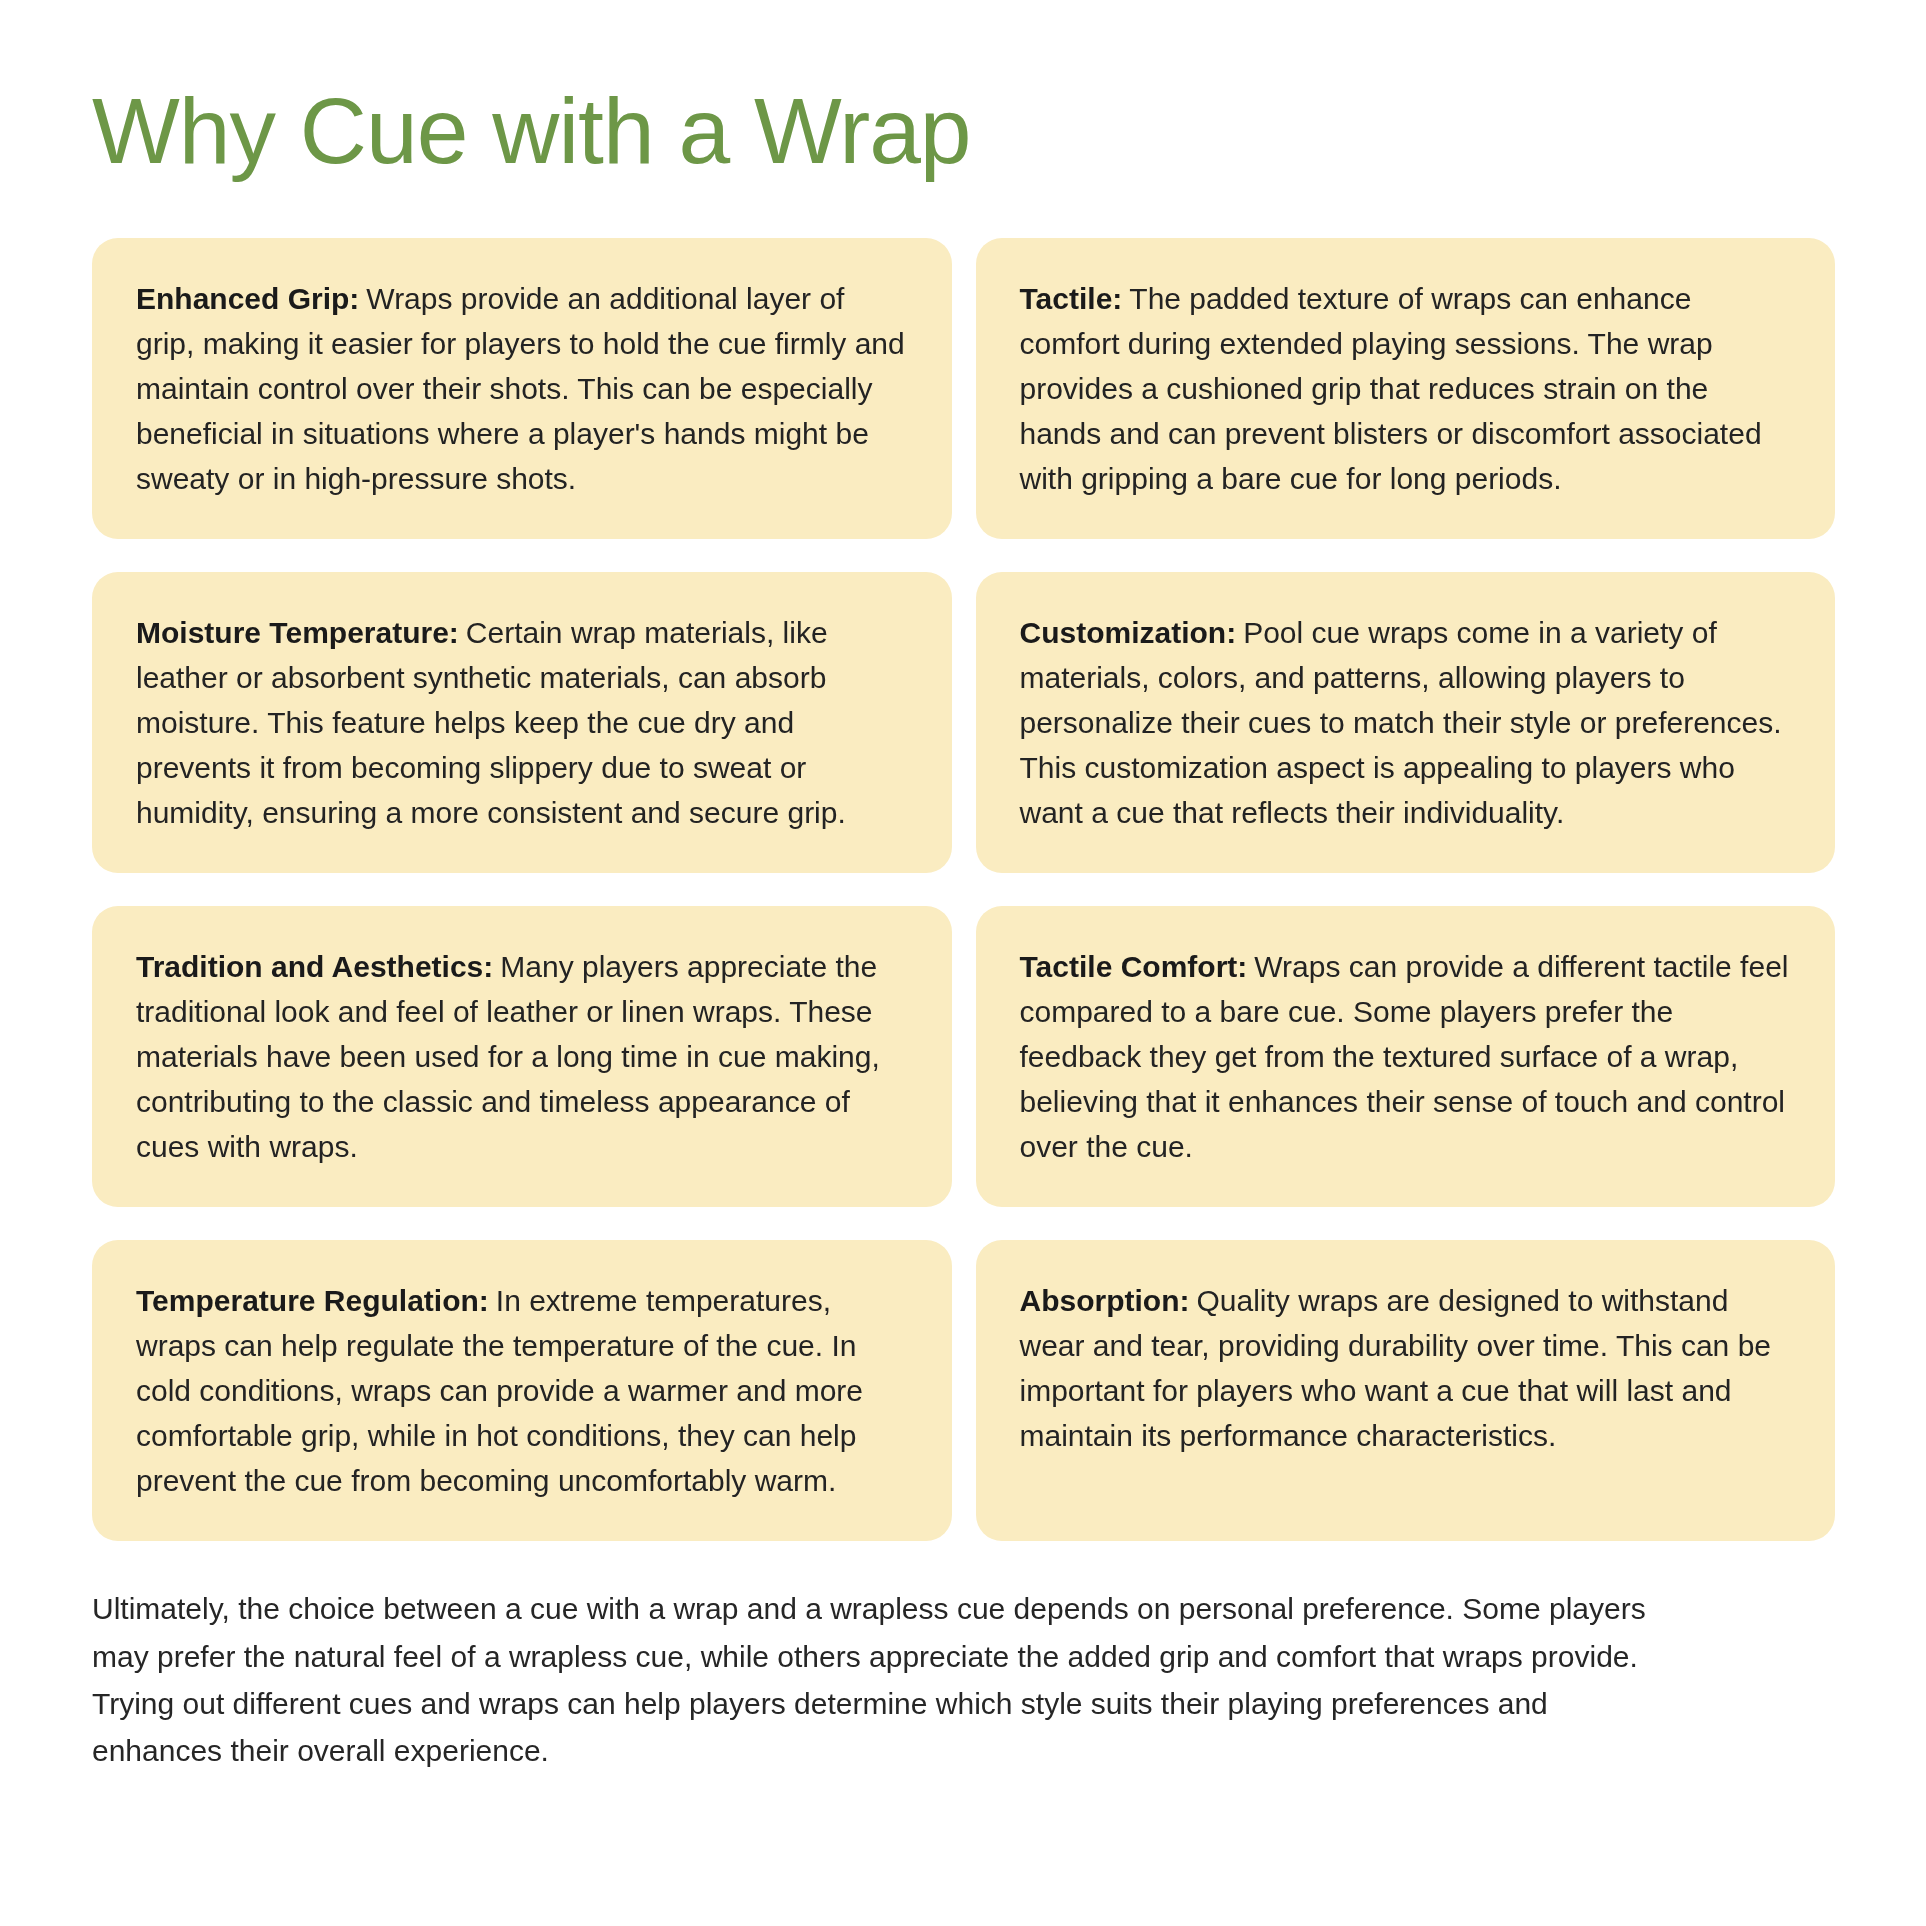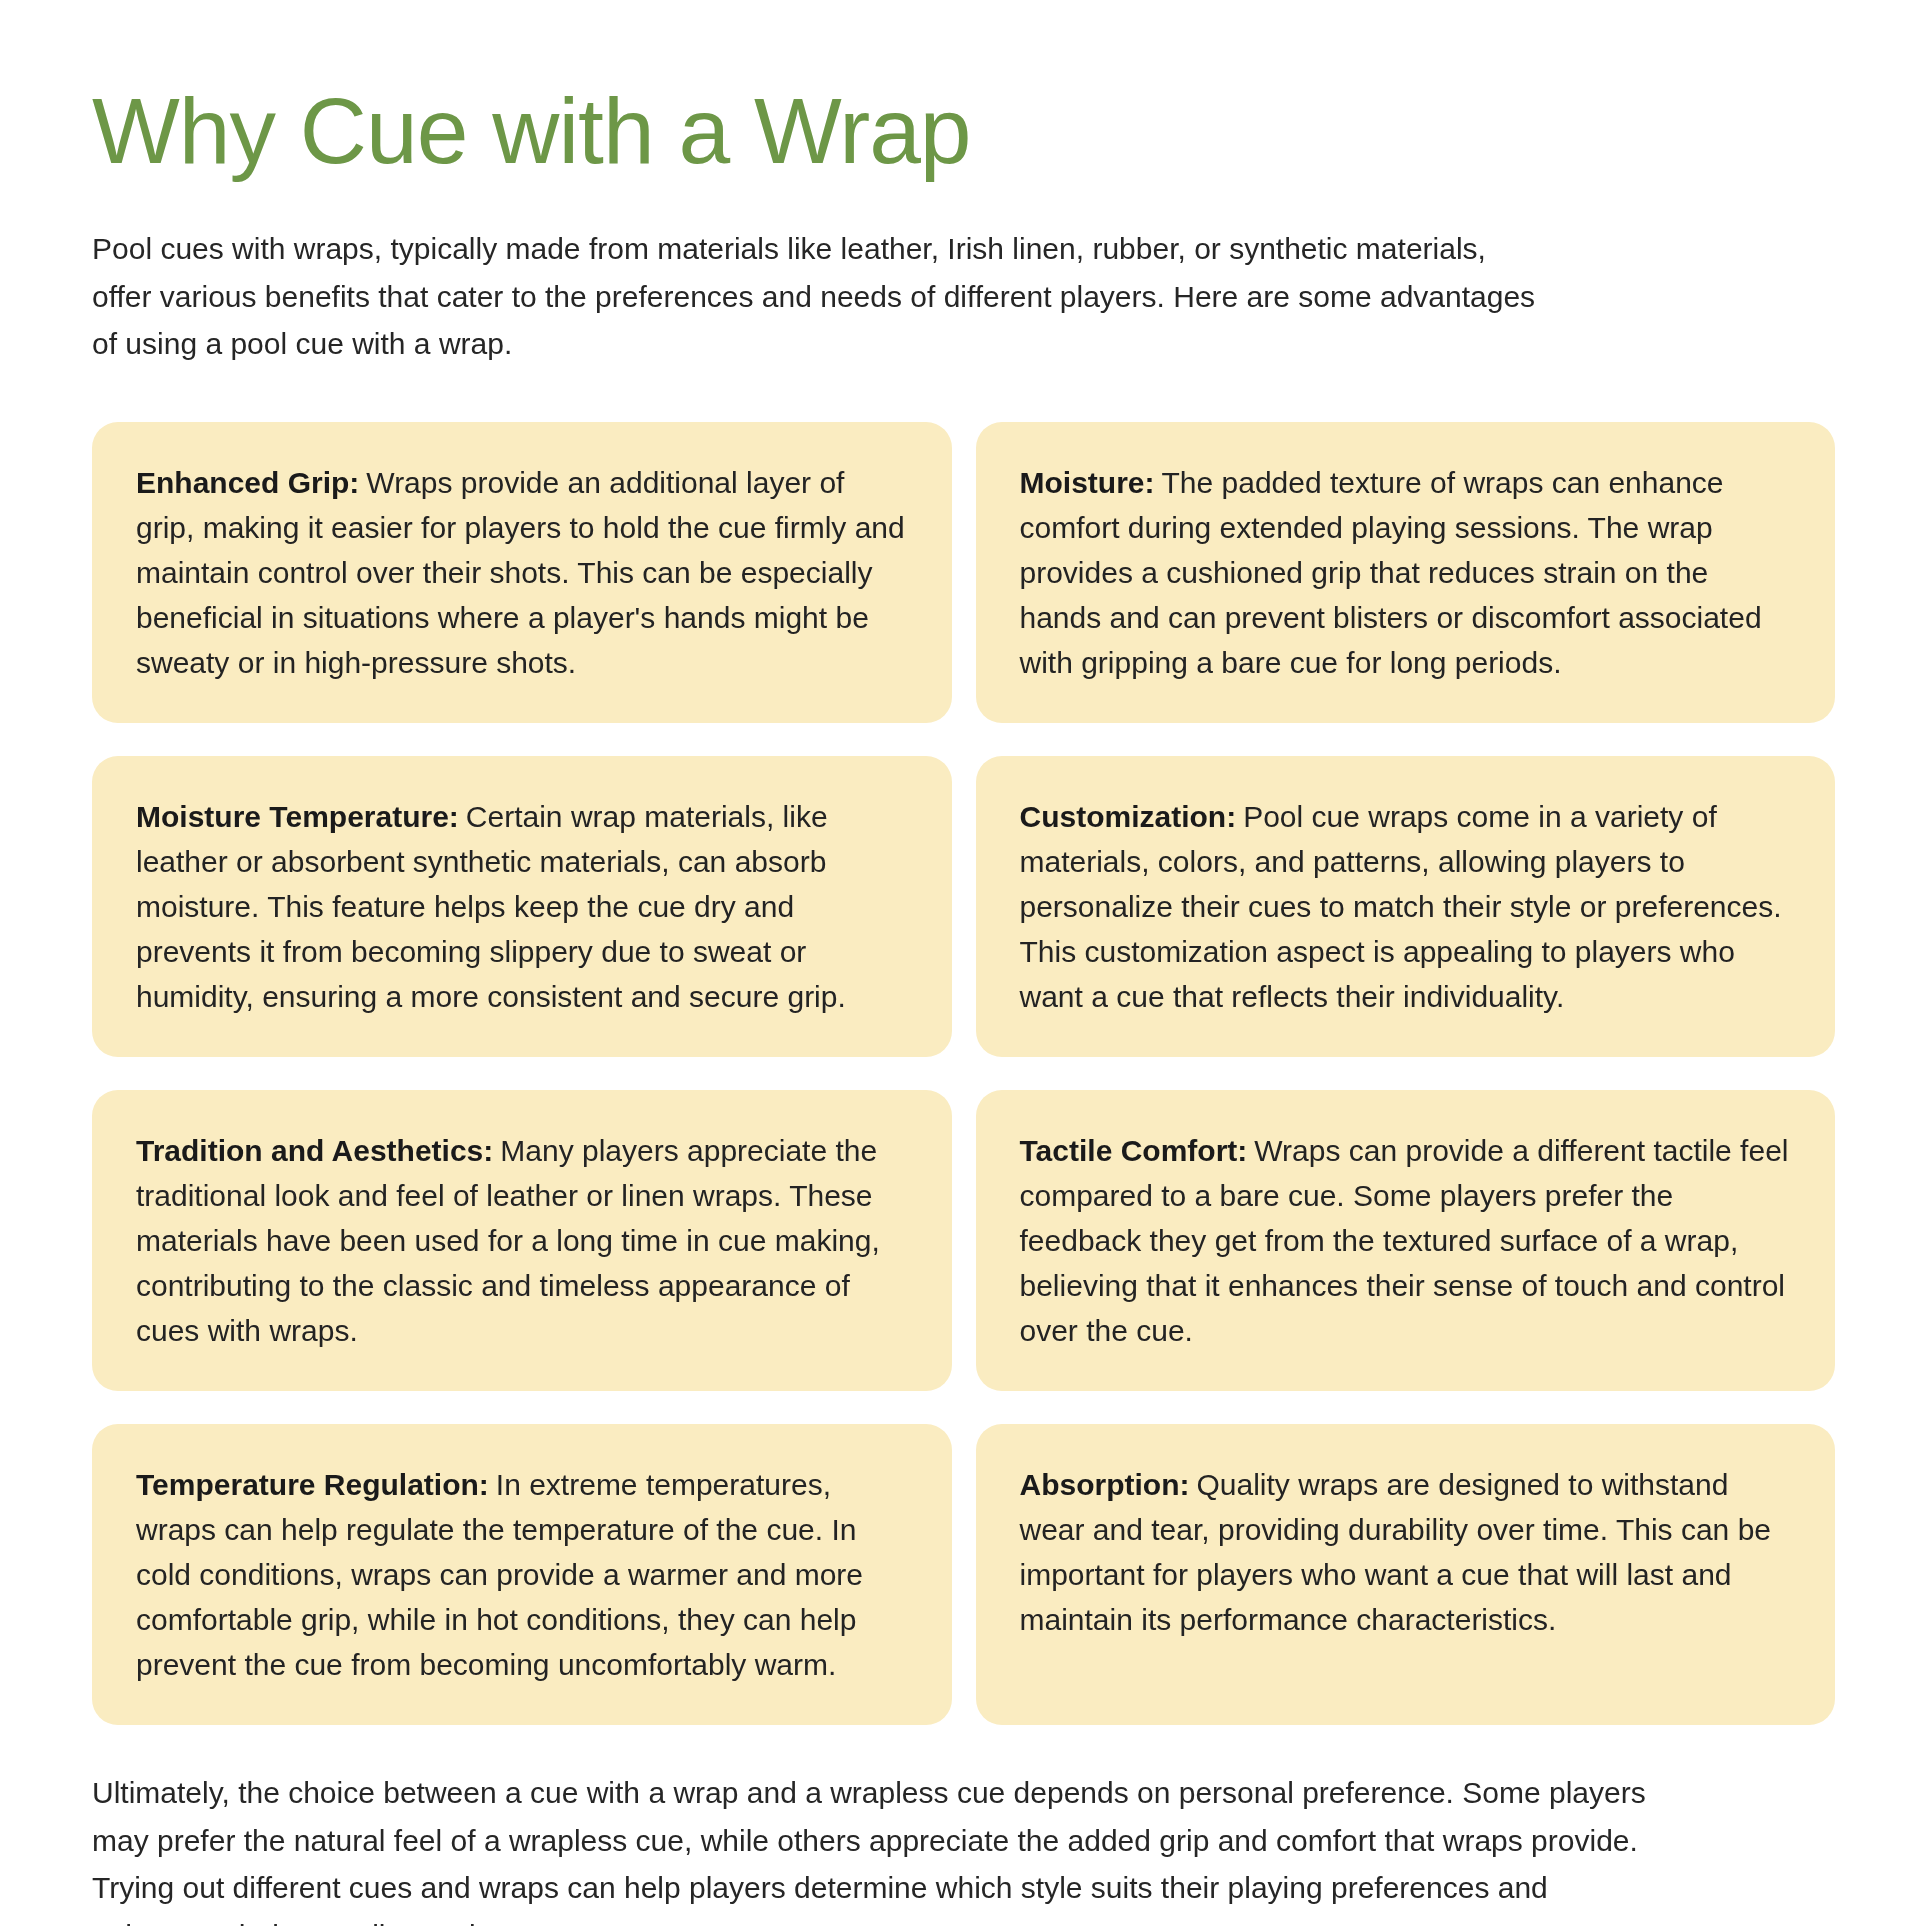--- a/index.html
+++ b/index.html
@@ -65,30 +65,29 @@
     color: #262626;
   }
 </style>
 </head>
 <body>
 
 <div class="page">
 
   <h1 class="page-title">Why Cue with a Wrap</h1>
 
-  <p class="intro-paragraph">Pool cues with wraps, typically made from materials like leather, Irish linen, rubber, or synthetic materials, offer various benefits that cater to the preferences and needs of different players. Here are some advantages of using a pool cue with a wrap.</p>
 
   <div class="benefit-grid">
 
     <section class="card">
       <p class="card-text"><strong class="card-label">Enhanced Grip:</strong><span>Wraps provide an additional layer of grip, making it easier for players to hold the cue firmly and maintain control over their shots. This can be especially beneficial in situations where a player's hands might be sweaty or in high-pressure shots.</span></p>
     </section>
 
     <section class="card">
-      <p class="card-text"><strong class="card-label">Moisture:</strong><span>The padded texture of wraps can enhance comfort during extended playing sessions. The wrap provides a cushioned grip that reduces strain on the hands and can prevent blisters or discomfort associated with gripping a bare cue for long periods.</span></p>
+      <p class="card-text"><strong class="card-label">Tactile:</strong><span>The padded texture of wraps can enhance comfort during extended playing sessions. The wrap provides a cushioned grip that reduces strain on the hands and can prevent blisters or discomfort associated with gripping a bare cue for long periods.</span></p>
     </section>
 
     <section class="card">
       <p class="card-text"><strong class="card-label">Moisture Temperature:</strong><span>Certain wrap materials, like leather or absorbent synthetic materials, can absorb moisture. This feature helps keep the cue dry and prevents it from becoming slippery due to sweat or humidity, ensuring a more consistent and secure grip.</span></p>
     </section>
 
     <section class="card">
       <p class="card-text"><strong class="card-label">Customization:</strong><span>Pool cue wraps come in a variety of materials, colors, and patterns, allowing players to personalize their cues to match their style or preferences. This customization aspect is appealing to players who want a cue that reflects their individuality.</span></p>
     </section>
 

